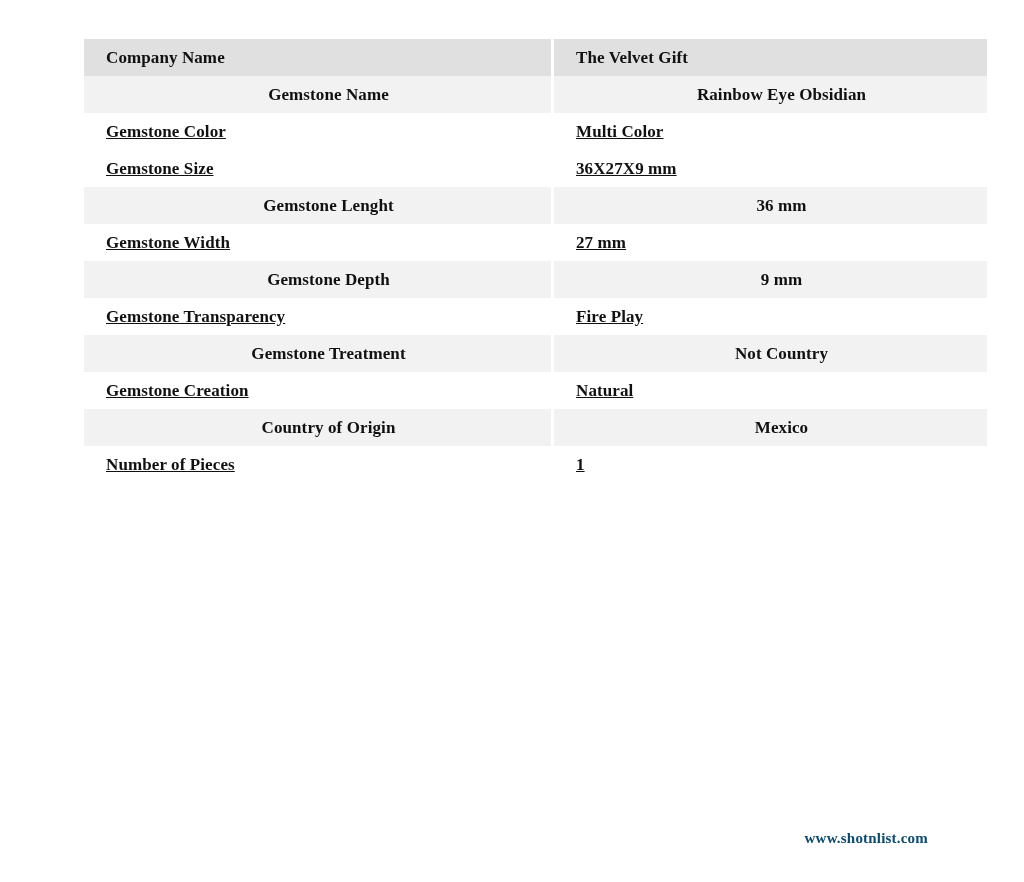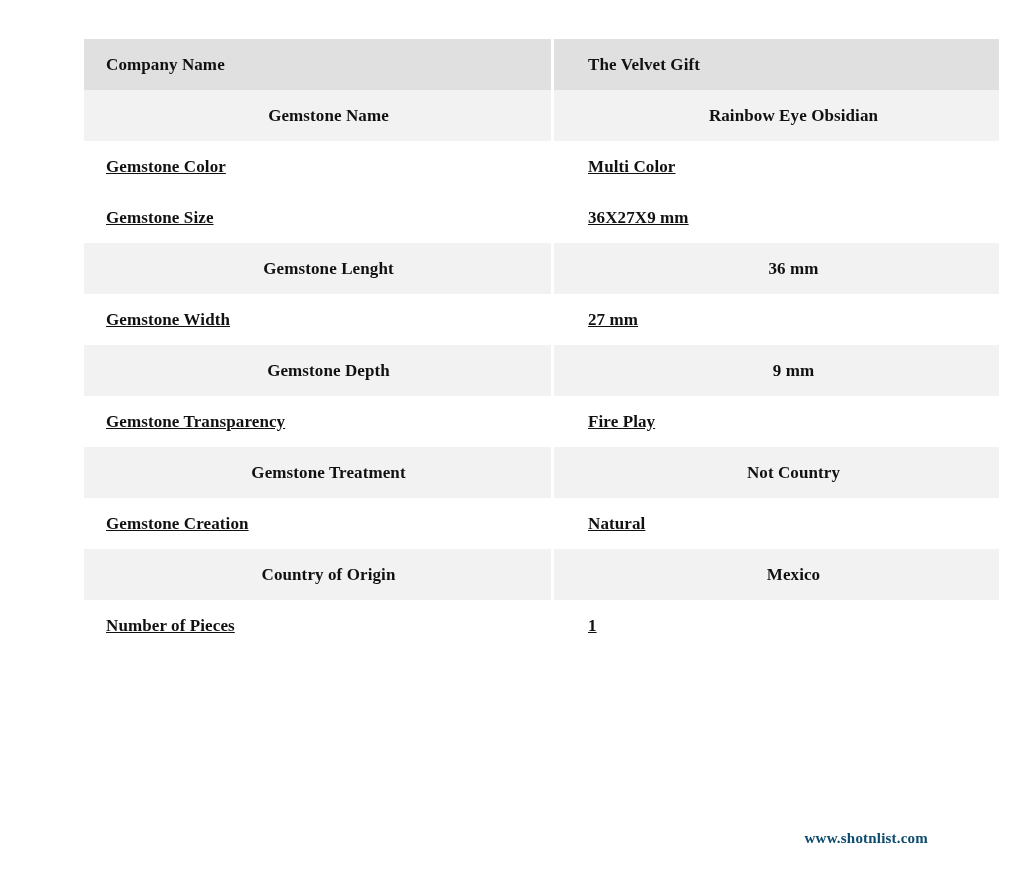--- a/index.html
+++ b/index.html
@@ -19,32 +19,32 @@
     position: absolute;
     left: 84px;
     top: 39px;
     width: 856px;
     border-collapse: collapse;
     table-layout: fixed;
   }
   .spec-table td {
     padding: 0;
     vertical-align: middle;
-    height: 51px;
+    height: 37px;
     font-size: 17px;
     font-weight: bold;
     letter-spacing: 0.1px;
   }
   .spec-table td.label {
     width: 445px;
     padding-left: 22px;
   }
   .spec-table td.value {
     width: 411px;
-    padding-left: 34px;
+    padding-left: 22px;
   }
   tr.shade-dark td {
     background: #e0e0e0;
   }
   tr.shade-light td {
     background: #f2f2f2;
     text-align: center;
   }
   tr.shade-none td {
     background: #ffffff;

